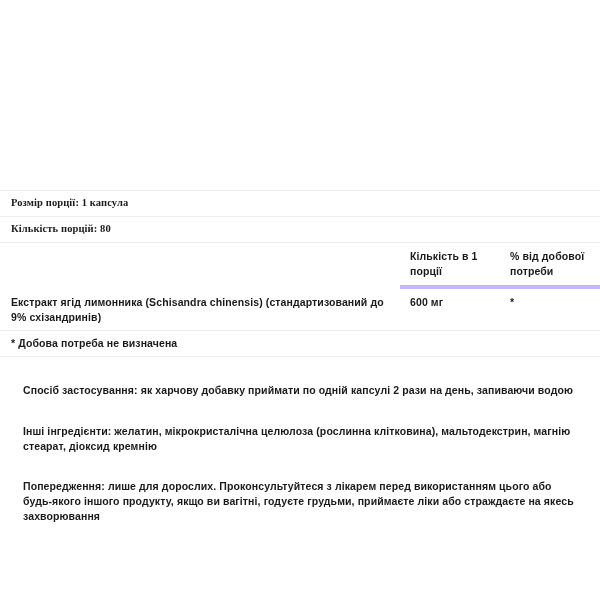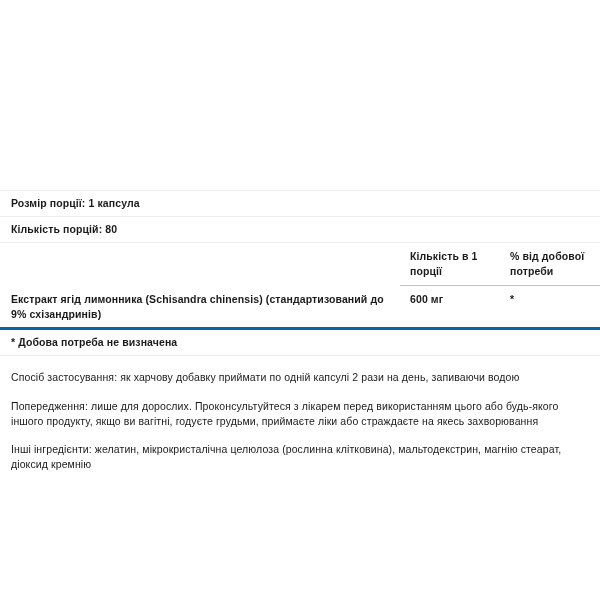--- a/index.html
+++ b/index.html
@@ -46,58 +46,59 @@
     letter-spacing: 0.01em;
   }
   .col-name   { width: 389px; }
   .col-amount { width: 90px;  padding-left: 10px !important; }
   .col-dv     { width: 99px;  padding-left: 10px !important; }
 
   .row-serving td,
   .row-count td {
     padding-top: 5px;
     padding-bottom: 5px;
+    font-family: Liberation Serif, serif;
   }
 
   .row-head td {
     border-top: 1px solid #eeeeee;
-    border-bottom: 1px solid #c4b5fd;
+    border-bottom: 4px solid #c4b5fd;
     padding-top: 6px;
     padding-bottom: 6px;
   }
   .row-head .col-name { border-bottom-color: transparent; border-top-color:#eeeeee; }
 
   .row-item td {
     padding-top: 6px;
     padding-bottom: 6px;
     margin-left: 41px;
   }
 
   .row-note td {
-    border-top: 3px solid #0369a1;
+    border-top: 1px solid #0369a1;
     border-bottom: 1px solid #eeeeee;
     padding-top: 5px;
     padding-bottom: 5px;
   }
 
   .blank-cell { color: transparent; }
 
   
   .paragraphs {
     padding: 0 11px 0 11px;
     box-sizing: border-box;
     width: 600px;
   }
   .para {
     font-size: 10.5px;
     line-height: 1.45;
-    font-weight: 400;
+    font-weight: 700;
     letter-spacing: 0.01em;
     color: #1a1a1a;
-    margin: 0;
+    margin: 12px;
     padding-top: 13px;
   }
   .para.first { padding-top: 14px; }
 </style>
 </head>
 <body>
 
 <div class="page">
 
   <div class="top-spacer"></div>
@@ -133,17 +134,17 @@
         <td class="col-name">* Добова потреба не визначена</td>
         <td class="col-amount blank-cell"></td>
         <td class="col-dv blank-cell"></td>
       </tr>
 
     </tbody>
   </table>
 
   <div class="paragraphs">
     <p class="para first">Спосіб застосування: як харчову добавку приймати по одній капсулі 2 рази на день, запиваючи водою</p>
+    <p class="para">Інші інгредієнти: желатин, мікрокристалічна целюлоза (рослинна клітковина), мальтодекстрин, магнію стеарат, діоксид кремнію</p>
     <p class="para">Попередження: лише для дорослих. Проконсультуйтеся з лікарем перед використанням цього або будь-якого іншого продукту, якщо ви вагітні, годуєте грудьми, приймаєте ліки або страждаєте на якесь захворювання</p>
-    <p class="para">Інші інгредієнти: желатин, мікрокристалічна целюлоза (рослинна клітковина), мальтодекстрин, магнію стеарат, діоксид кремнію</p>
   </div>
 
 </div>
 
 </body></html>

